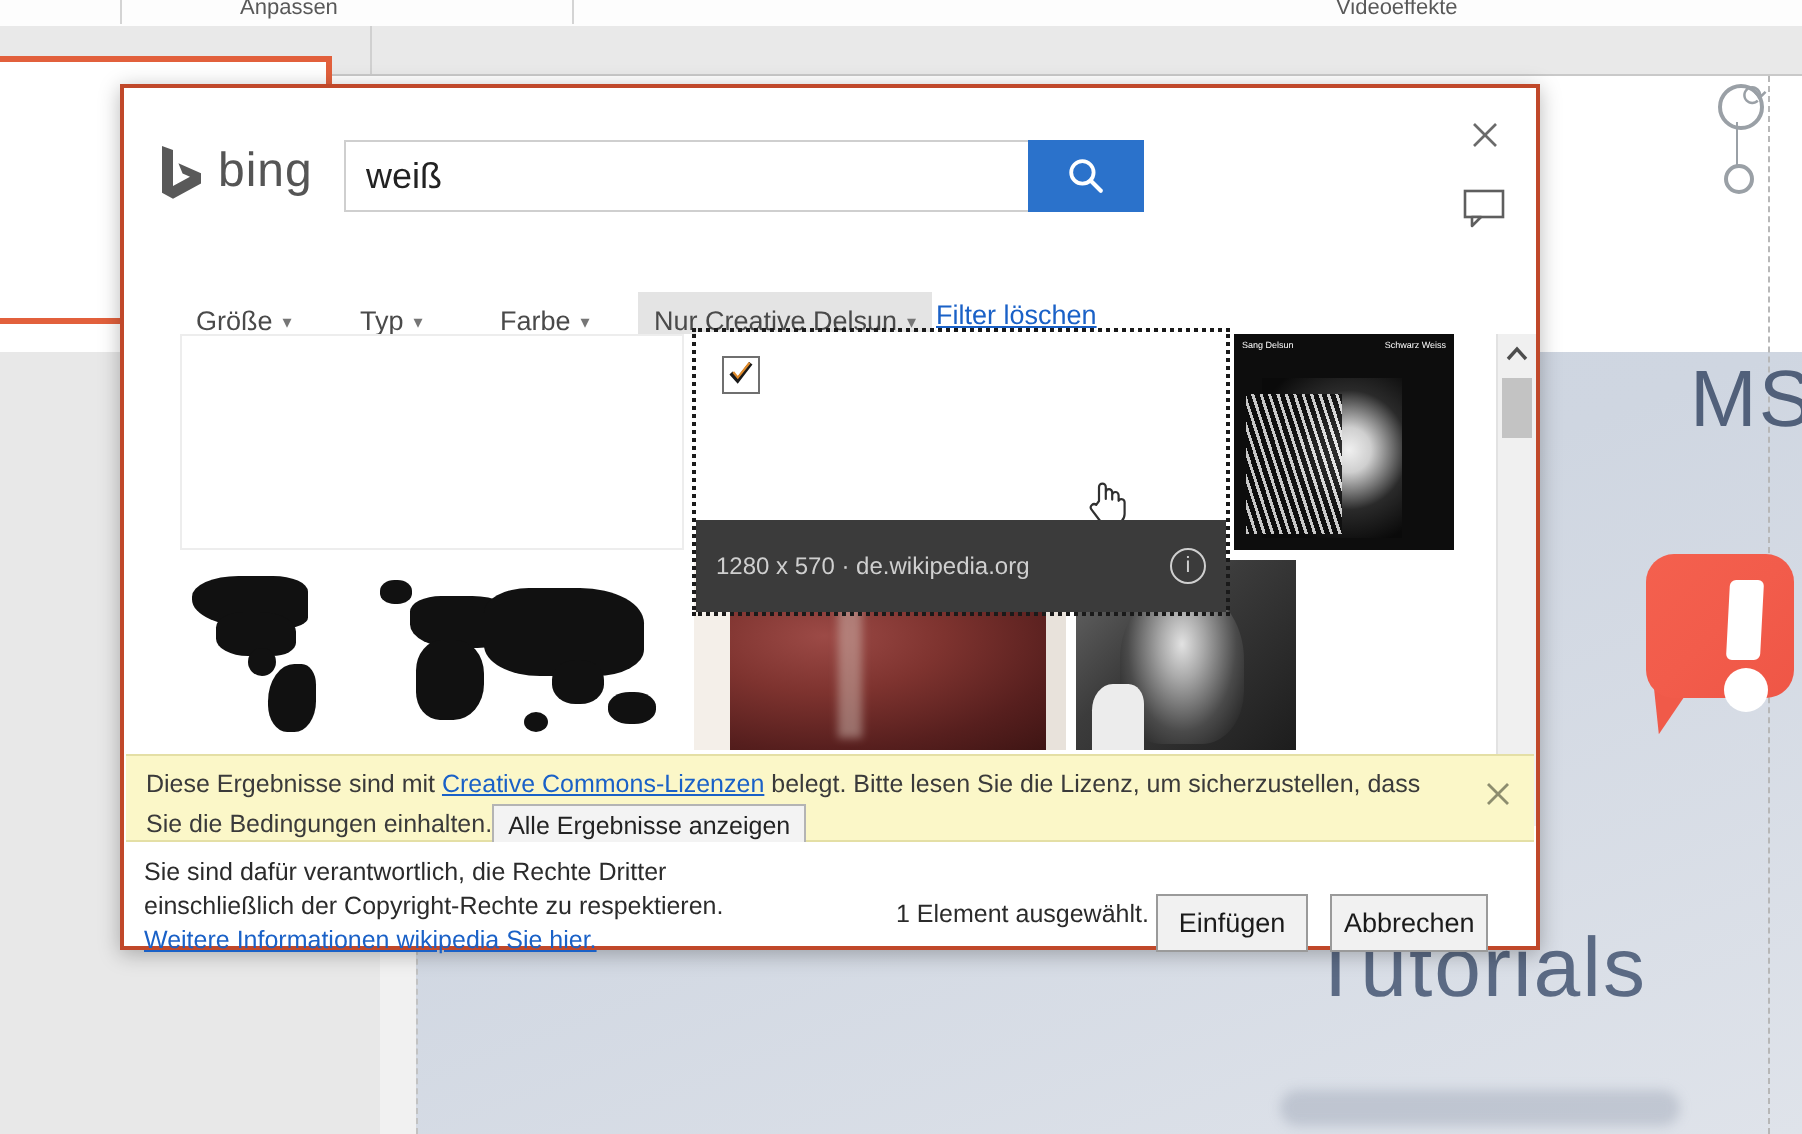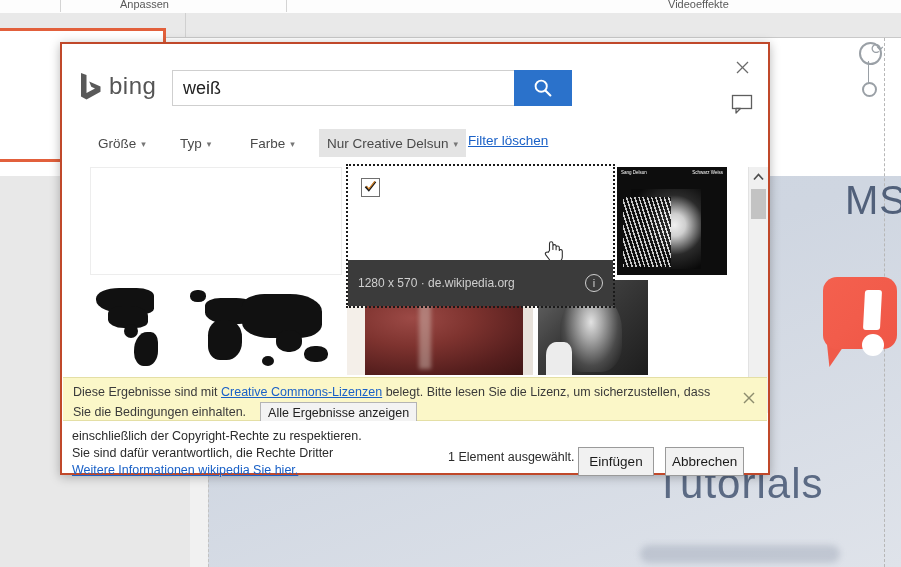--- a/index.html
+++ b/index.html
@@ -66,21 +66,21 @@
     font-size:18px;color:#222;padding:0 10px;outline:none;background:#fff;
     font-family:"Liberation Sans",sans-serif;
   }
   .search-btn{width:58px;height:36px;background:#2b72cb;border:none;display:flex;align-items:center;justify-content:center;cursor:pointer;padding:0;}
   .search-btn svg{display:block;}
 
   .dlg-close{position:absolute;right:13px;top:10px;width:26px;height:26px;display:flex;align-items:center;justify-content:center;
      font-size:17px;color:#6b6b6b;cursor:pointer;line-height:1;}
   .dlg-feedback{position:absolute;right:14px;top:48px;width:24px;height:24px;cursor:pointer;}
 
-  .filter-bar{position:absolute;left:0;top:80px;width:752px;height:40px;}
+  .filter-bar{position:absolute;left:0;top:97px;width:752px;height:40px;}
   .filt{position:absolute;top:5px;height:28px;display:flex;align-items:center;gap:5px;padding:0 8px;
      font-size:13.5px;color:#4a4a4a;cursor:pointer;box-sizing:border-box;}
   .filt .car{font-size:9px;color:#767676;line-height:1;position:relative;top:1px;}
   .filt.active{background:#e4e4e4;}
   .filt-clear{position:absolute;top:9px;font-size:13.5px;color:#1a61c7;text-decoration:underline;cursor:pointer;}
 
   
   .results{position:absolute;left:28px;top:123px;width:654px;height:246px;background:#ffffff;overflow:hidden;}
   .row{position:absolute;left:0;display:flex;gap:5px;}
   .thumb{position:relative;overflow:hidden;background:#efefef;}
@@ -106,21 +106,21 @@
   .sel-info{width:16px;height:16px;border:1px solid #cfcfcf;border-radius:50%;color:#cfcfcf;font-size:11px;
      display:flex;align-items:center;justify-content:center;cursor:pointer;line-height:1;}
   .cursor-hand{position:absolute;left:194px;top:72px;width:22px;height:26px;}
 
   
   .banner{position:absolute;left:1px;top:333px;width:704px;height:44px;background:#fbf7c8;
      border-top:1px solid #e4dfa5;border-bottom:1px solid #e4dfa5;box-sizing:border-box;}
   .banner-txt{position:absolute;left:10px;top:6px;width:640px;font-size:12.5px;color:#3a3a3a;line-height:17px;}
   .banner-txt a{color:#1a61c7;margin-top:24px;}
   .banner-btn{display:inline-block;background:#f3f3f3;border:1px solid #b4b4b4;padding:2px 7px;font-size:12.5px;color:#222;
-     cursor:pointer;margin-left:14px;position:relative;top:1px;}
+     cursor:pointer;margin-left:0;position:relative;top:1px;}
   .banner-close{position:absolute;right:12px;top:13px;font-size:15px;color:#8d8d6e;cursor:pointer;line-height:1;}
 
   
   .footer{position:absolute;left:0;top:377px;width:706px;height:52px;background:#ffffff;}
   .foot-txt{position:absolute;left:10px;top:7px;font-size:12.5px;color:#2b2b2b;line-height:17px;}
   .foot-txt a{color:#1a61c7;}
   .foot-count{position:absolute;left:386px;top:29px;font-size:12.5px;color:#2b2b2b;}
   .btn{position:absolute;height:29px;min-width:76px;background:#f1f1f1;border:1px solid #9a9a9a;
      font-size:13.5px;color:#1a1a1a;cursor:pointer;font-family:"Liberation Sans",sans-serif;}
   .btn-insert{left:516px;top:26px;}
@@ -302,21 +302,21 @@
     <div class="banner-close">
       <svg width="12" height="12" viewBox="0 0 12 12">
         <line x1="1" y1="1" x2="11" y2="11" stroke="#8d8d6e" stroke-width="1.4"></line>
         <line x1="11" y1="1" x2="1" y2="11" stroke="#8d8d6e" stroke-width="1.4"></line>
       </svg>
     </div>
   </div>
 
   <div class="footer">
     <div class="foot-txt">
+      <div>Sie sind dafür verantwortlich, die Rechte Dritter</div>
       <div>einschließlich der Copyright-Rechte zu respektieren.</div>
-      <div>Sie sind dafür verantwortlich, die Rechte Dritter</div>
       <a href="#">Weitere Informationen wikipedia Sie hier.</a>
     </div>
     <div class="foot-count">1 Element ausgewählt.</div>
     <button class="btn btn-insert">Einfügen</button>
     <button class="btn btn-cancel">Abbrechen</button>
   </div>
 </div>
 
 </body></html>

